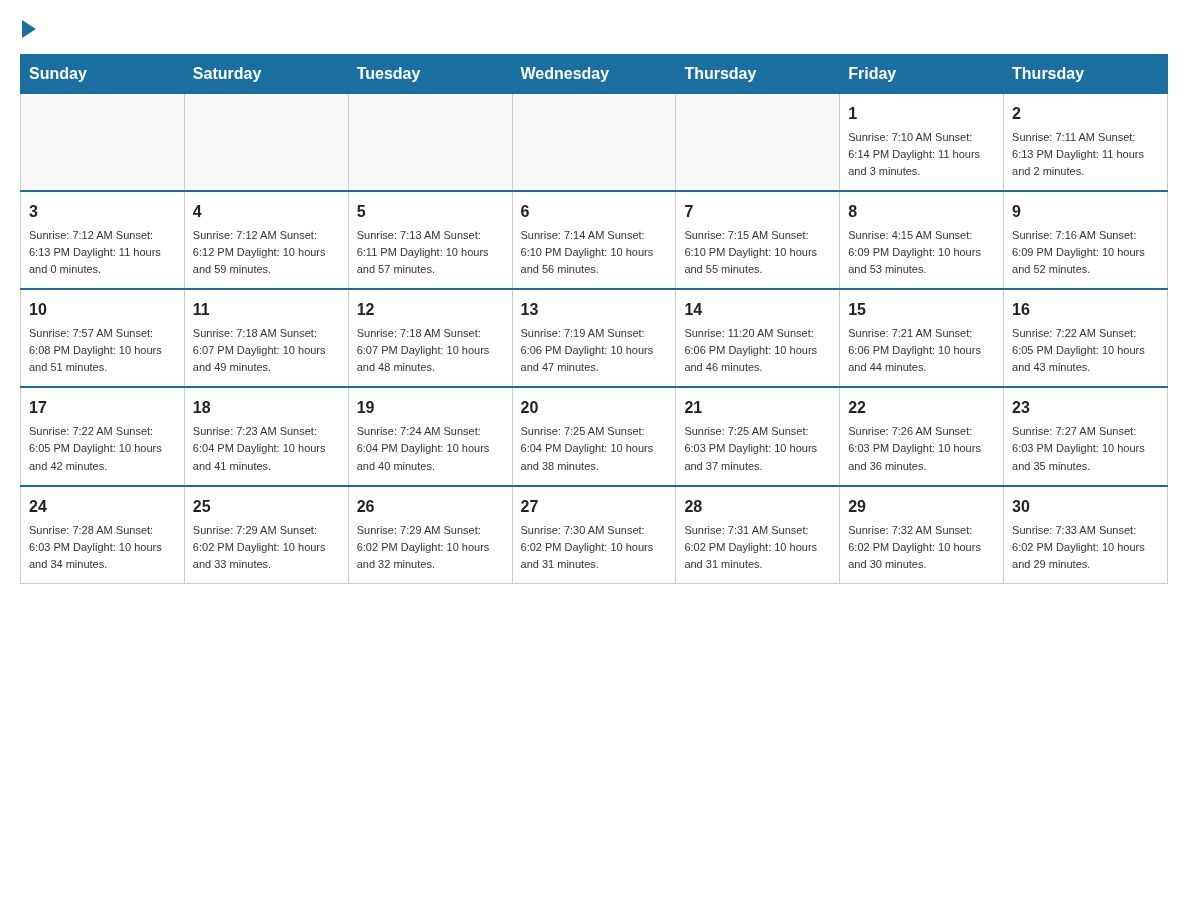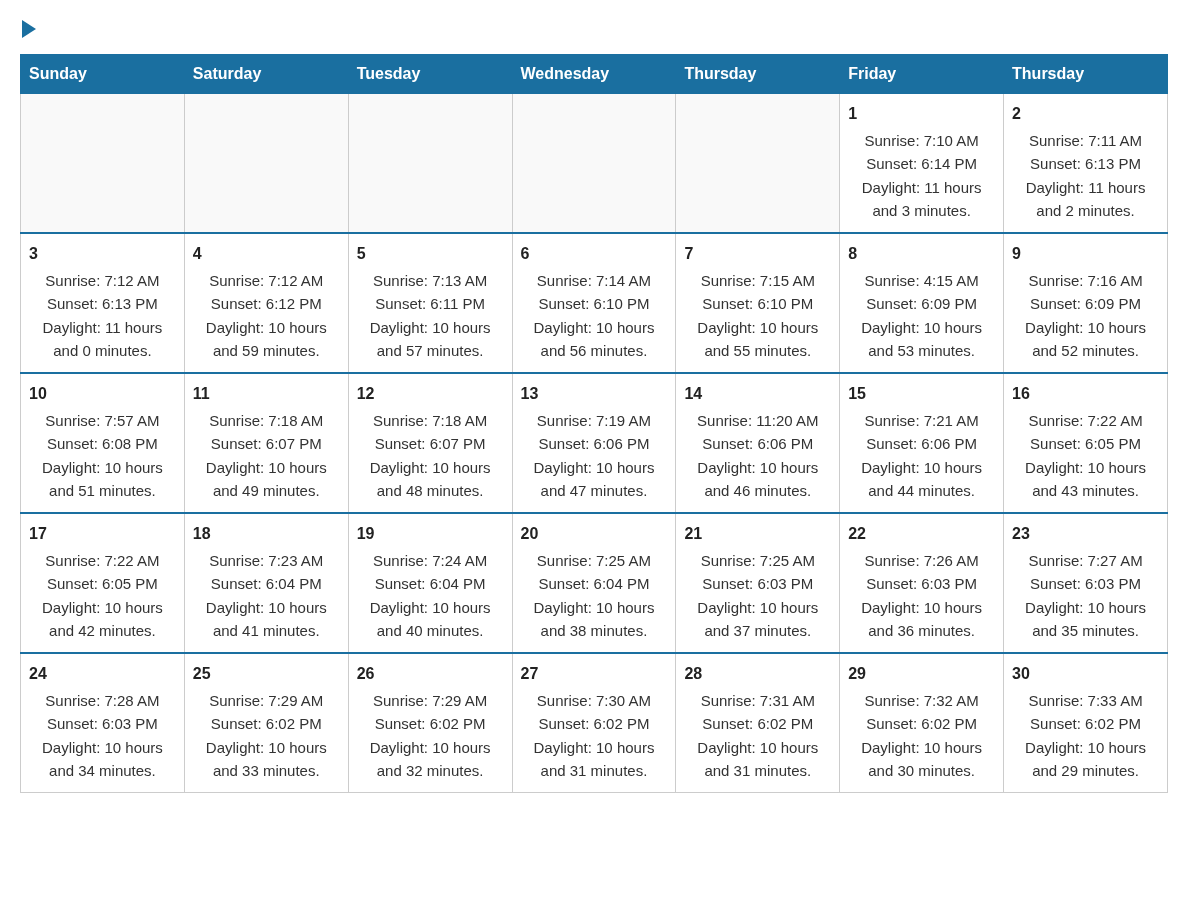--- a/index.html
+++ b/index.html
@@ -86,24 +86,23 @@
       background: #f9f9f9;
     }
     .day-number {
       font-size: 16px;
       font-weight: bold;
       color: #222;
       display: block;
       margin-bottom: 3px;
     }
     .day-info {
-      font-size: 15px;
+      font-size: 11px;
       color: #333;
       line-height: 1.55;
-      text-align: center;
     }
     .row-border td {
       border-top: 2px solid #1a6fa0;
     }
   </style>
 </head>
 <body>
 
 <div class="header">
   <div class="logo">

